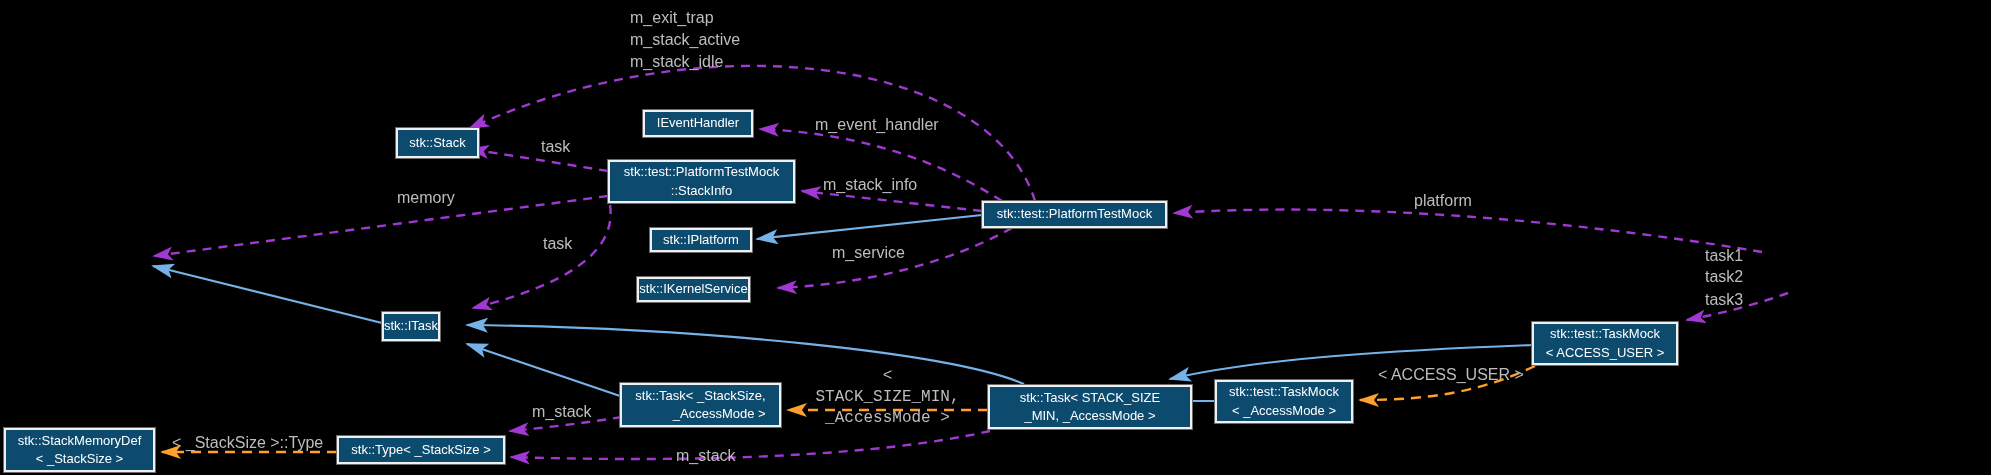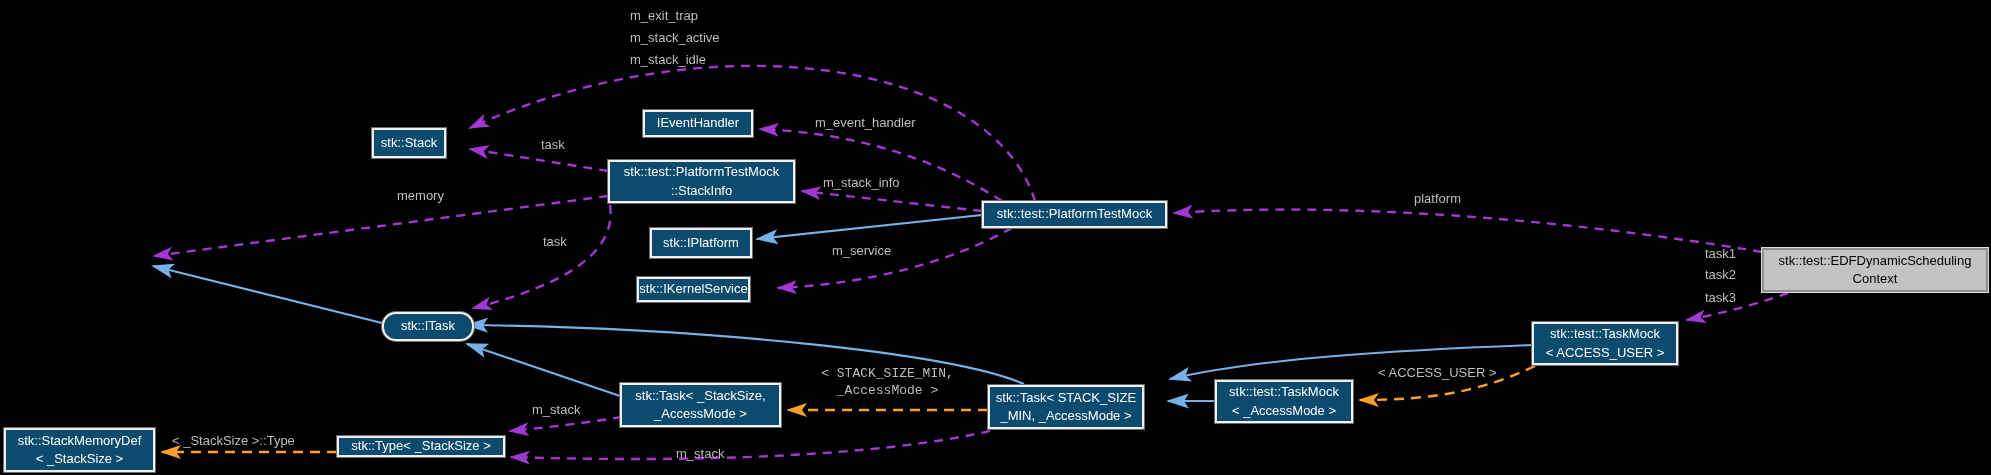--- a/index.html
+++ b/index.html
@@ -12,21 +12,21 @@
     position:absolute;display:flex;align-items:center;justify-content:center;
     background:#0c4a6e;border:2px solid #f0f0f0;box-shadow:0 0 0 1px #6a6a6a;
     color:#fff;font-size:13px;line-height:1.42;text-align:center;
     white-space:pre-line;box-sizing:border-box;padding:1px 4px;cursor:pointer;
   }
   .node.highlight{
     background:#c3c3c3;border:2px solid #8f8f8f;box-shadow:0 0 0 1px #dcdcdc;
     color:#000;
   }
   .edge-label{
-    position:absolute;color:#bdbdbd;font-size:13px;line-height:1.3;
+    position:absolute;color:#bdbdbd;font-size:16px;line-height:1.3;
     white-space:pre-line;
   }
 </style>
 </head>
 <body>
 
 <div id="canvas">
 
   <svg id="edges" width="1991" height="475" viewBox="0 0 1991 475">
     <defs>
@@ -64,39 +64,37 @@
       <path d="M 1532,345 C 1400,350 1260,358 1170,379" marker-end="url(#arr-c)"></path>
     </g>
 
     <g stroke="#ffa02e" stroke-width="2.4" fill="none" stroke-dasharray="10,7">
       <path d="M 988,410 L 788,410" marker-end="url(#arr-o)"></path>
       <path d="M 1535,366 C 1480,392 1430,400 1360,400" marker-end="url(#arr-o)"></path>
       <path d="M 337,452 L 162,452" marker-end="url(#arr-o)"></path>
     </g>
   </svg>
 
-  <div class="node" style="left:372px;top:128px;width:74px;height:30px;">stk::Stack</div>
+  <div class="node" style="left:396px;top:128px;width:83px;height:30px;">stk::Stack</div>
   <div class="node" style="left:643px;top:110px;width:110px;height:27px;">IEventHandler</div>
   <div class="node" style="left:608px;top:160px;width:187px;height:43px;">stk::test::PlatformTestMock
 ::StackInfo</div>
-  <div class="node" style="left:650px;top:228px;width:102px;height:30px;">stk::IPlatform</div>
+  <div class="node" style="left:650px;top:228px;width:102px;height:24px;">stk::IPlatform</div>
   <div class="node" style="left:982px;top:201px;width:185px;height:27px;">stk::test::PlatformTestMock</div>
   <div class="node" style="left:637px;top:277px;width:113px;height:25px;">stk::IKernelService</div>
-  <div class="node" style="left:382px;top:312px;width:92px;height:29px;border-radius:14px;">stk::ITask</div>
-  <div class="node highlight" style="left:1762px;top:248px;width:226px;height:44px;">stk::test::EDFDynamicScheduling
-Context</div>
+  <div class="node" style="left:382px;top:312px;width:58px;height:29px;">stk::ITask</div>
   <div class="node" style="left:1532px;top:322px;width:146px;height:43px;">stk::test::TaskMock
 &lt; ACCESS_USER &gt;</div>
-  <div class="node" style="left:620px;top:383px;width:161px;height:44px;">stk::Task&lt; _StackSize,
+  <div class="node" style="left:620px;top:383px;width:161px;height:44px;text-align:right;">stk::Task&lt; _StackSize,
 _AccessMode &gt;</div>
-  <div class="node" style="left:988px;top:385px;width:156px;height:44px;">stk::Task&lt; STACK_SIZE
+  <div class="node" style="left:988px;top:385px;width:204px;height:44px;">stk::Task&lt; STACK_SIZE
 _MIN, _AccessMode &gt;</div>
   <div class="node" style="left:1215px;top:380px;width:138px;height:43px;">stk::test::TaskMock
 &lt; _AccessMode &gt;</div>
-  <div class="node" style="left:337px;top:436px;width:168px;height:21px;">stk::Type&lt; _StackSize &gt;</div>
+  <div class="node" style="left:337px;top:436px;width:168px;height:28px;">stk::Type&lt; _StackSize &gt;</div>
   <div class="node" style="left:4px;top:428px;width:151px;height:44px;">stk::StackMemoryDef
 &lt; _StackSize &gt;</div>
 
   <div class="edge-label" style="left:630px;top:8px;">m_exit_trap</div>
   <div class="edge-label" style="left:630px;top:30px;">m_stack_active</div>
   <div class="edge-label" style="left:630px;top:52px;">m_stack_idle</div>
   <div class="edge-label" style="left:541px;top:137px;">task</div>
   <div class="edge-label" style="left:815px;top:115px;">m_event_handler</div>
   <div class="edge-label" style="left:823px;top:175px;">m_stack_info</div>
   <div class="edge-label" style="left:397px;top:188px;">memory</div>

